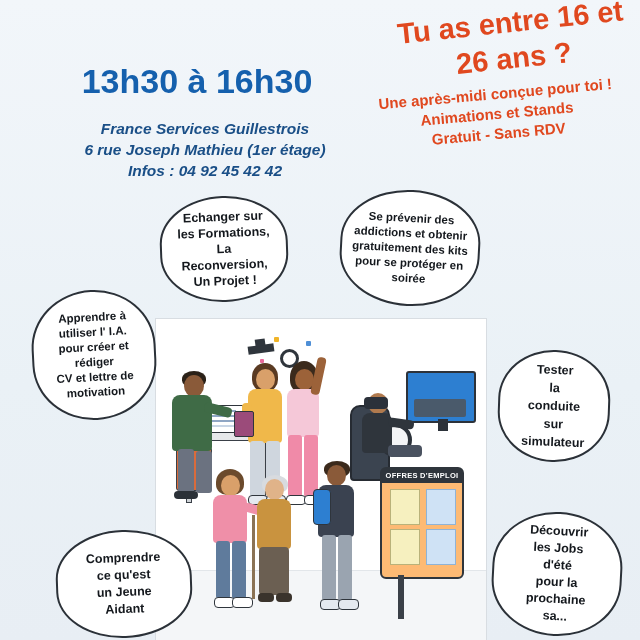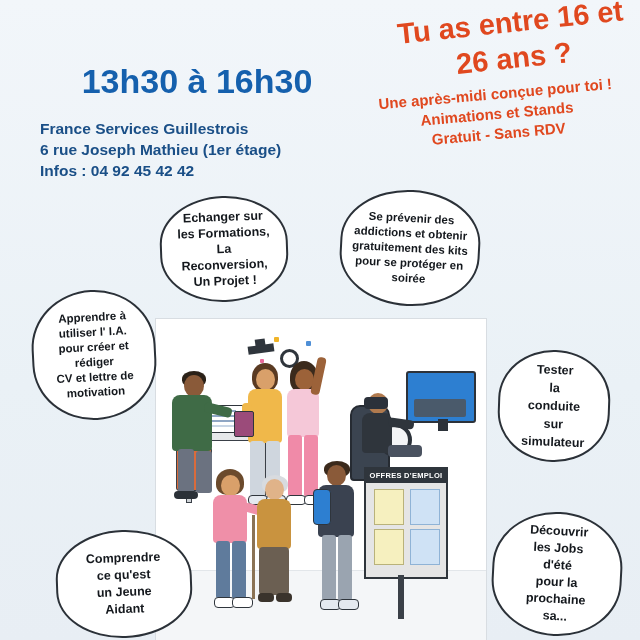--- a/index.html
+++ b/index.html
@@ -40,23 +40,25 @@
     text-align: center;
     color: #1560ad;
     font-weight: bold;
     font-size: 34px;
   }
   .venue {
     position: absolute;
     left: 40px;
     top: 118px;
     width: 330px;
+    text-align: center;
     color: #1a4f87;
     font-size: 15.5px;
     font-weight: bold;
+    font-style: italic;
     line-height: 21px;
   }
 
   .age-q {
     position: absolute;
     right: 8px;
     top: 4px;
     width: 240px;
     text-align: center;
     color: #e0481f;
@@ -200,25 +202,25 @@
   .vr {
     position: absolute;
     width: 24px; height: 12px;
     background: #2b313a;
     border-radius: 4px;
   }
 
   
   .board {
     position: absolute;
-    left: 208px; top: 148px;
+    left: 224px; top: 148px;
     width: 80px; height: 108px;
-    background: #e5e5e5;
+    background: #fdba74;
     border: 2px solid #2f353c;
-    border-radius: 0;
+    border-radius: 6px;
   }
   .board-header {
     position: absolute;
     left: 0; top: 0; right: 0;
     height: 14px;
     background: #2f353c;
     color: #fff;
     font-size: 7.5px;
     font-weight: bold;
     text-align: center;

